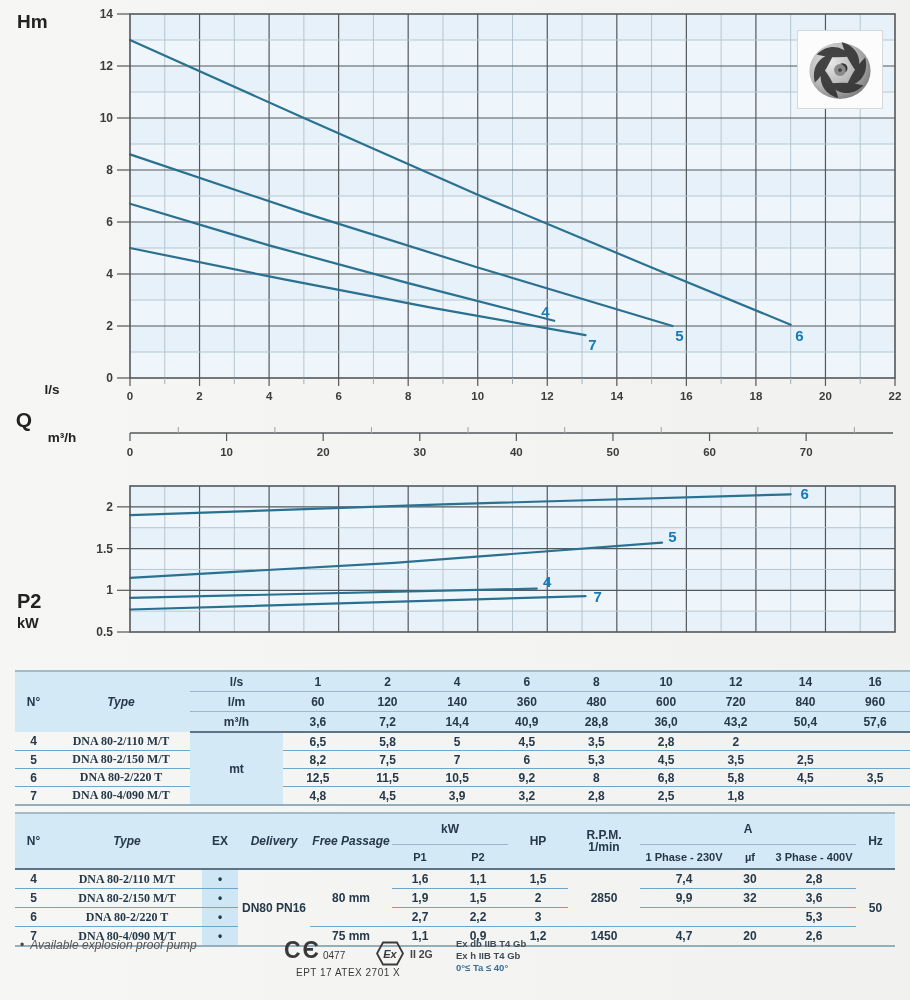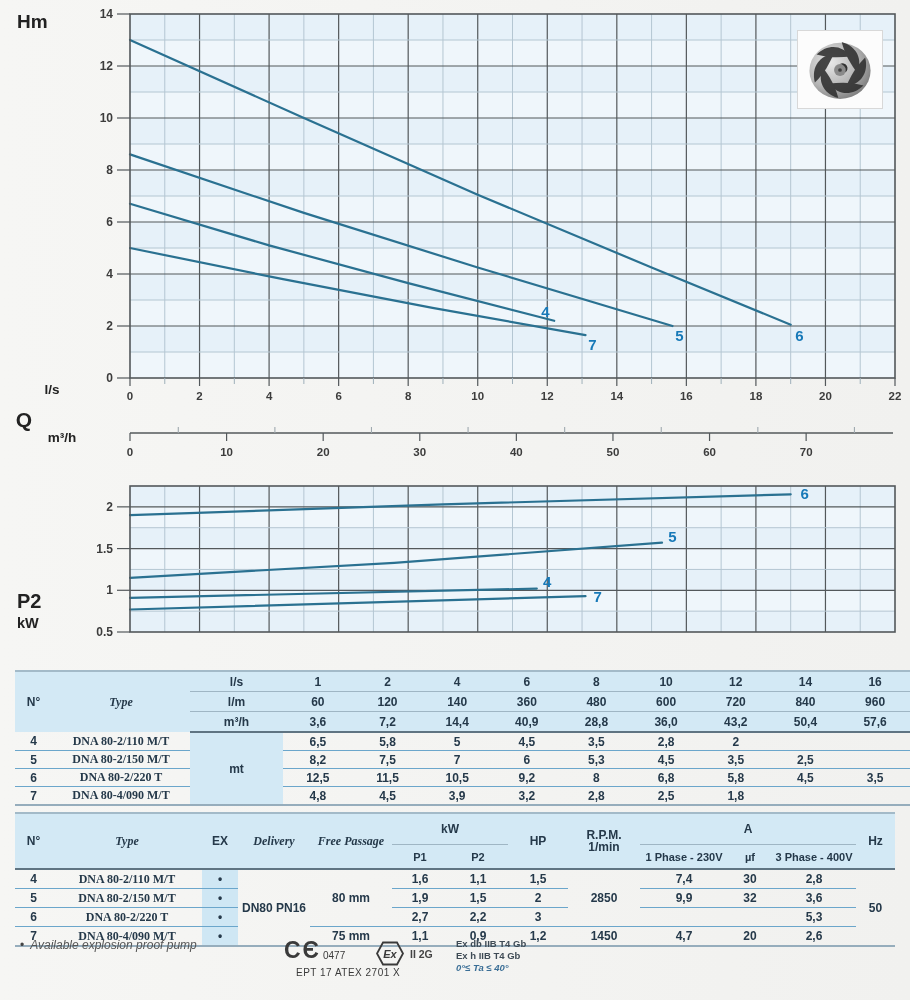--- a/index.html
+++ b/index.html
@@ -5,21 +5,21 @@
   html,body{margin:0;padding:0;}
   body{font-family:"Liberation Sans","DejaVu Sans",sans-serif;}
   #page{position:relative;width:910px;height:1000px;background:linear-gradient(90deg,#f6f6f4,#f1f1ef);overflow:hidden;}
   #chartSvg{position:absolute;left:0;top:0;}
   #logoBox{position:absolute;left:797px;top:30px;width:84px;height:77px;background:#fcfcfc;border:1px solid #d8d8d8;display:flex;align-items:center;justify-content:center;}
   
   .ptable{position:absolute;left:15px;border-collapse:collapse;table-layout:fixed;width:880px;border-top:2px solid #a3bac8;}
   .ptable td{padding:0;margin:0;text-align:center;font-weight:bold;font-size:12px;color:#25394a;white-space:nowrap;overflow:visible;}
   .hc{background:#d3e9f5;}
   .exs{background:#cfe7f4;}
-  .it{font-style:italic;font-family:Liberation Serif, serif;}
+  .it{font-style:italic;}
   .lft{text-align:left;padding-left:8px;font-family:Liberation Serif, serif;}
   .bline{border-bottom:1px solid #9fb6c4;}
   .hvy{border-bottom:2px solid #5f7482;}
   .rsep{border-bottom:1.5px solid #6ba6cb;}
   .bsep{border-bottom:2px solid #96adbc;}
   .t1 tr.h td{height:19px;}
   .t1 tr.b td{height:17px;}
   .t2 tr.h1 td{height:30px;}
   .t2 tr.h2 td{height:23px;font-size:11px;}
   .t2 tr.b td{height:18px;}
@@ -28,21 +28,21 @@
   
   #footnote{position:absolute;left:20px;top:938px;font-size:12px;font-style:italic;color:#555;}
   #footnote .blt{font-style:normal;color:#444;margin-right:6px;}
   #ceGroup{position:absolute;left:284px;top:938px;display:flex;align-items:flex-end;}
   #ceMark{font-size:23px;font-weight:bold;color:#3a3a3a;letter-spacing:2px;line-height:22px;}
   #ceNum{font-size:10px;color:#3a3a3a;margin:12px 8px 0 2px;}
   #atexLine{position:absolute;left:296px;top:967px;font-size:10px;color:#3a3a3a;letter-spacing:.5px;}
   #exGroup{position:absolute;left:376px;top:941px;display:flex;align-items:center;}
   #ex2g{font-size:10.5px;color:#444;font-weight:bold;margin-left:6px;}
   #exLines{position:absolute;left:432px;top:938px;font-size:9.5px;color:#3f4b55;line-height:12px;font-weight:bold;margin-left:24px;}
-  #exLines .deg{color:#3a6e96;font-style:italic;}
+  #exLines .deg{color:#3a6e96;}
 </style>
 </head>
 <body>
 
 <div id="page">
   <svg id="chartSvg" width="910" height="660">
       <rect x="130" y="352" width="765" height="26" fill="#eff6fb"></rect>
       <rect x="130" y="326" width="765" height="26" fill="#e6f1f9"></rect>
       <rect x="130" y="300" width="765" height="26" fill="#eff6fb"></rect>
       <rect x="130" y="274" width="765" height="26" fill="#e6f1f9"></rect>

